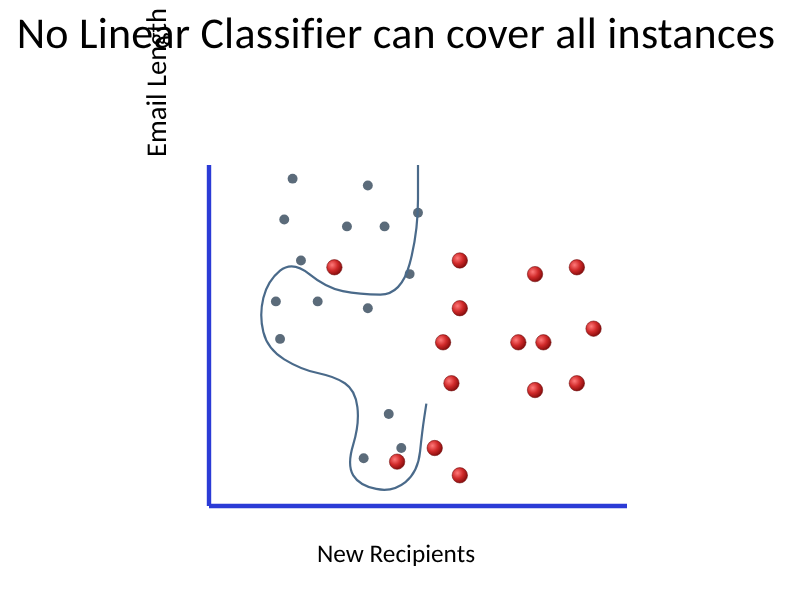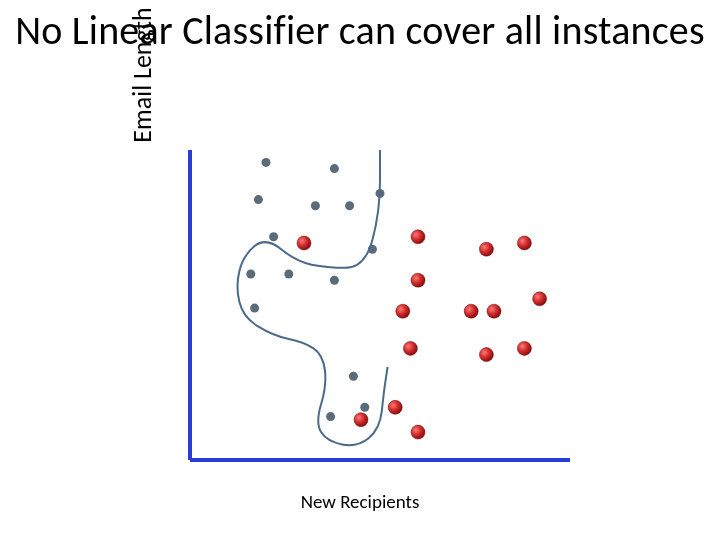--- a/index.html
+++ b/index.html
@@ -43,21 +43,21 @@
     transform: rotate(-90deg);
     transform-origin: left top;
     font-size: 26px;
   }
   .xlabel {
     position: absolute;
     left: 210px;
     top: 490px;
     width: 300px;
     text-align: center;
-    font-size: 19px;
+    font-size: 23px;
   }
   svg { display: block; }
 </style>
 </head>
 <body>
 
 <div class="slide">
 
   <div class="title">No Linear Classifier can cover all instances</div>
 

